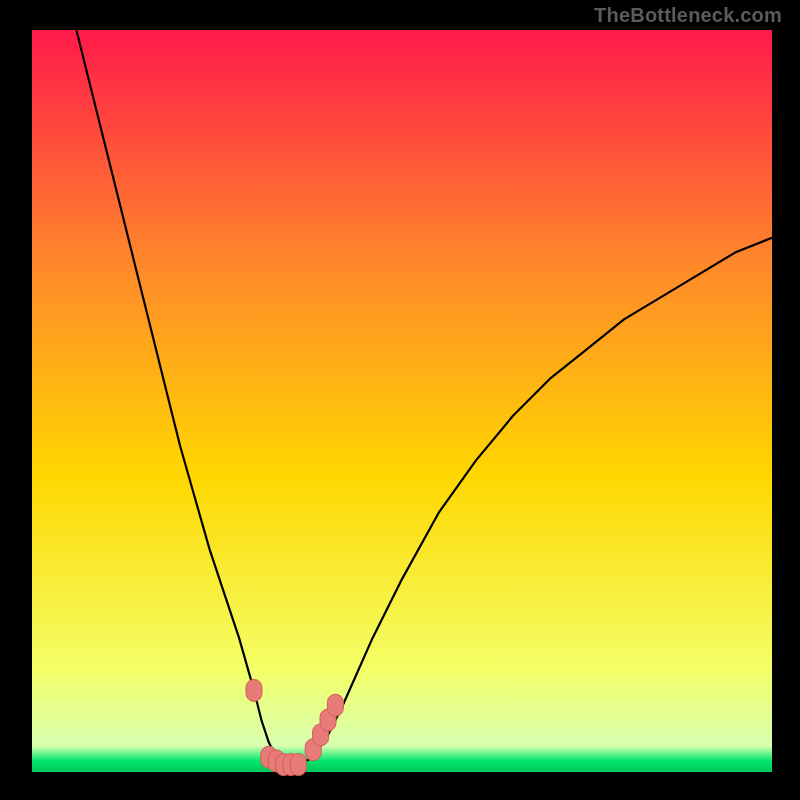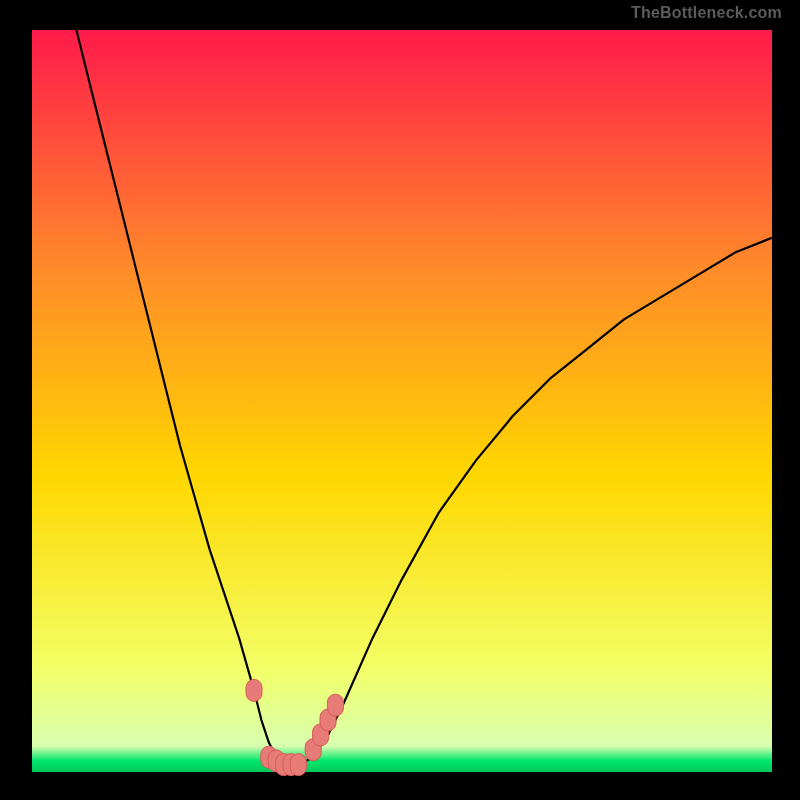--- a/index.html
+++ b/index.html
@@ -13,21 +13,21 @@
     position: relative;
     width: 800px;
     height: 800px;
     background: #000;
   }
   .watermark {
     position: absolute;
     top: 4px;
     right: 18px;
     font-family: Arial, Helvetica, sans-serif;
-    font-size: 16px;
+    font-size: 20px;
     font-weight: 600;
     color: #5b5b5b;
     letter-spacing: 0.2px;
     z-index: 3;
   }
   svg {
     position: absolute;
     top: 0;
     left: 0;
   }

